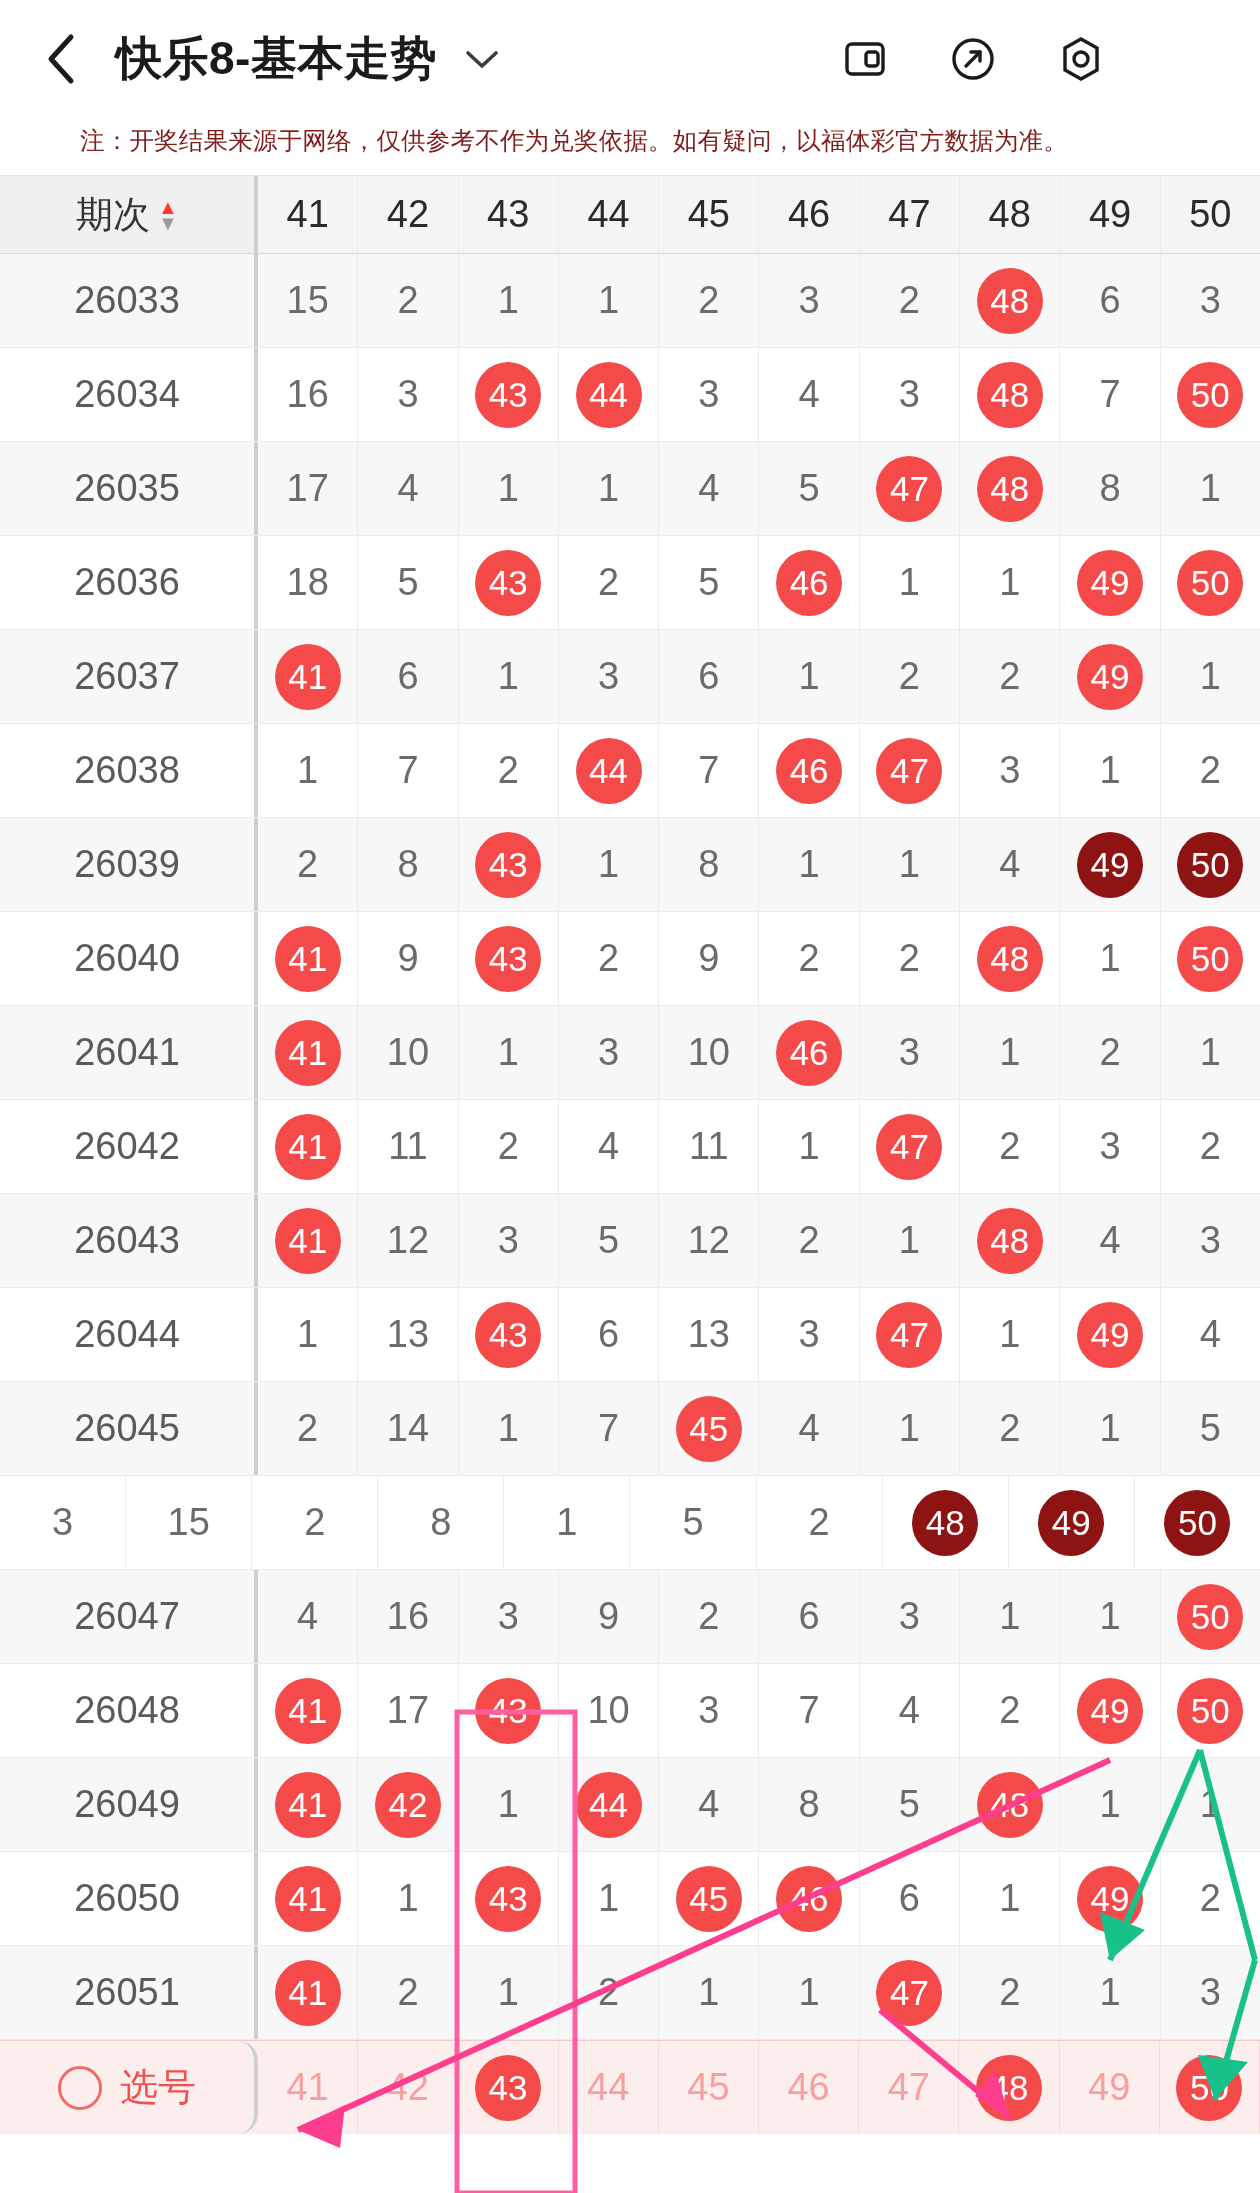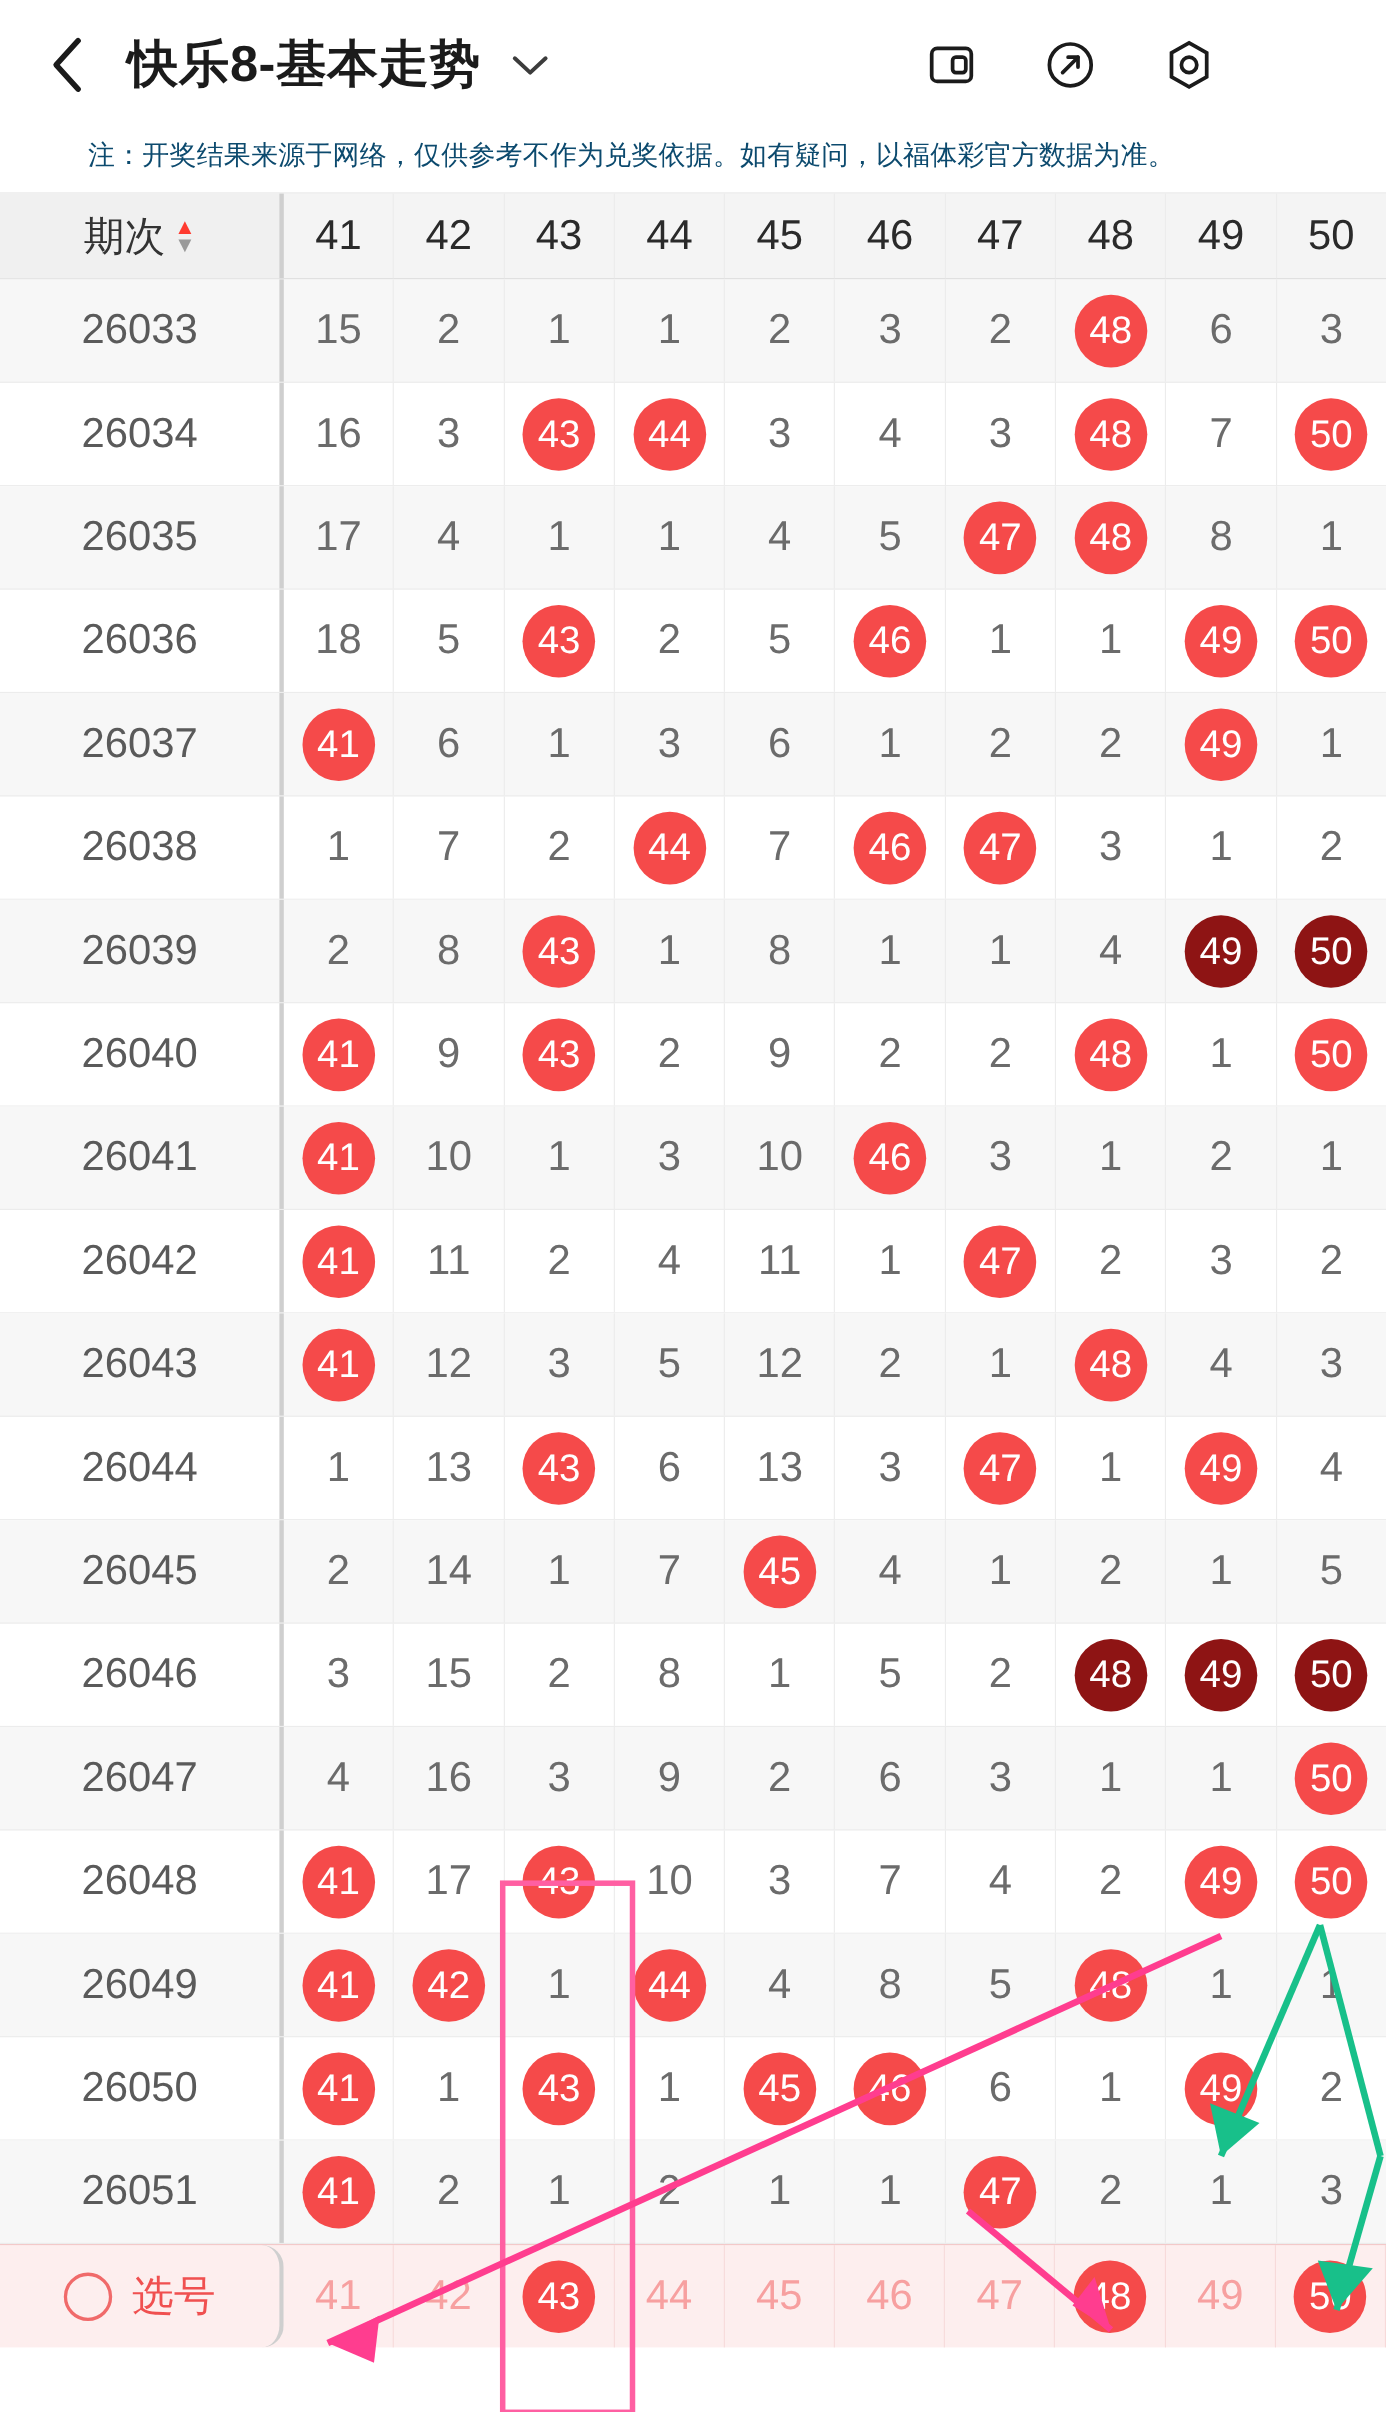--- a/index.html
+++ b/index.html
@@ -46,21 +46,21 @@
     width: 62px; height: 62px;
     margin-left: 46px;
     display:flex; align-items:center; justify-content:center;
     color:#1b1b1b;
   }
 
   
   .note {
     text-align: center;
     font-size: 24.5px;
-    color: #0c4a6e;
+    color: #7f1d1d;
     padding: 6px 0 18px 0;
     letter-spacing: 0.2px;
   }
 
   
   .table {
     width: 1260px;
     border-top: 1px solid #e2e2e2;
   }
   .row {
@@ -453,21 +453,20 @@
           <div class="cell">
             <span class="ball hit">45</span>
           </div>
           <div class="cell">4</div>
           <div class="cell">1</div>
           <div class="cell">2</div>
           <div class="cell">1</div>
           <div class="cell">5</div>
         </div>
         <div class="row">
-          <div class="cell-period">26046</div>
           <div class="cell">3</div>
           <div class="cell">15</div>
           <div class="cell">2</div>
           <div class="cell">8</div>
           <div class="cell">1</div>
           <div class="cell">5</div>
           <div class="cell">2</div>
           <div class="cell">
             <span class="ball dark">48</span>
           </div>

